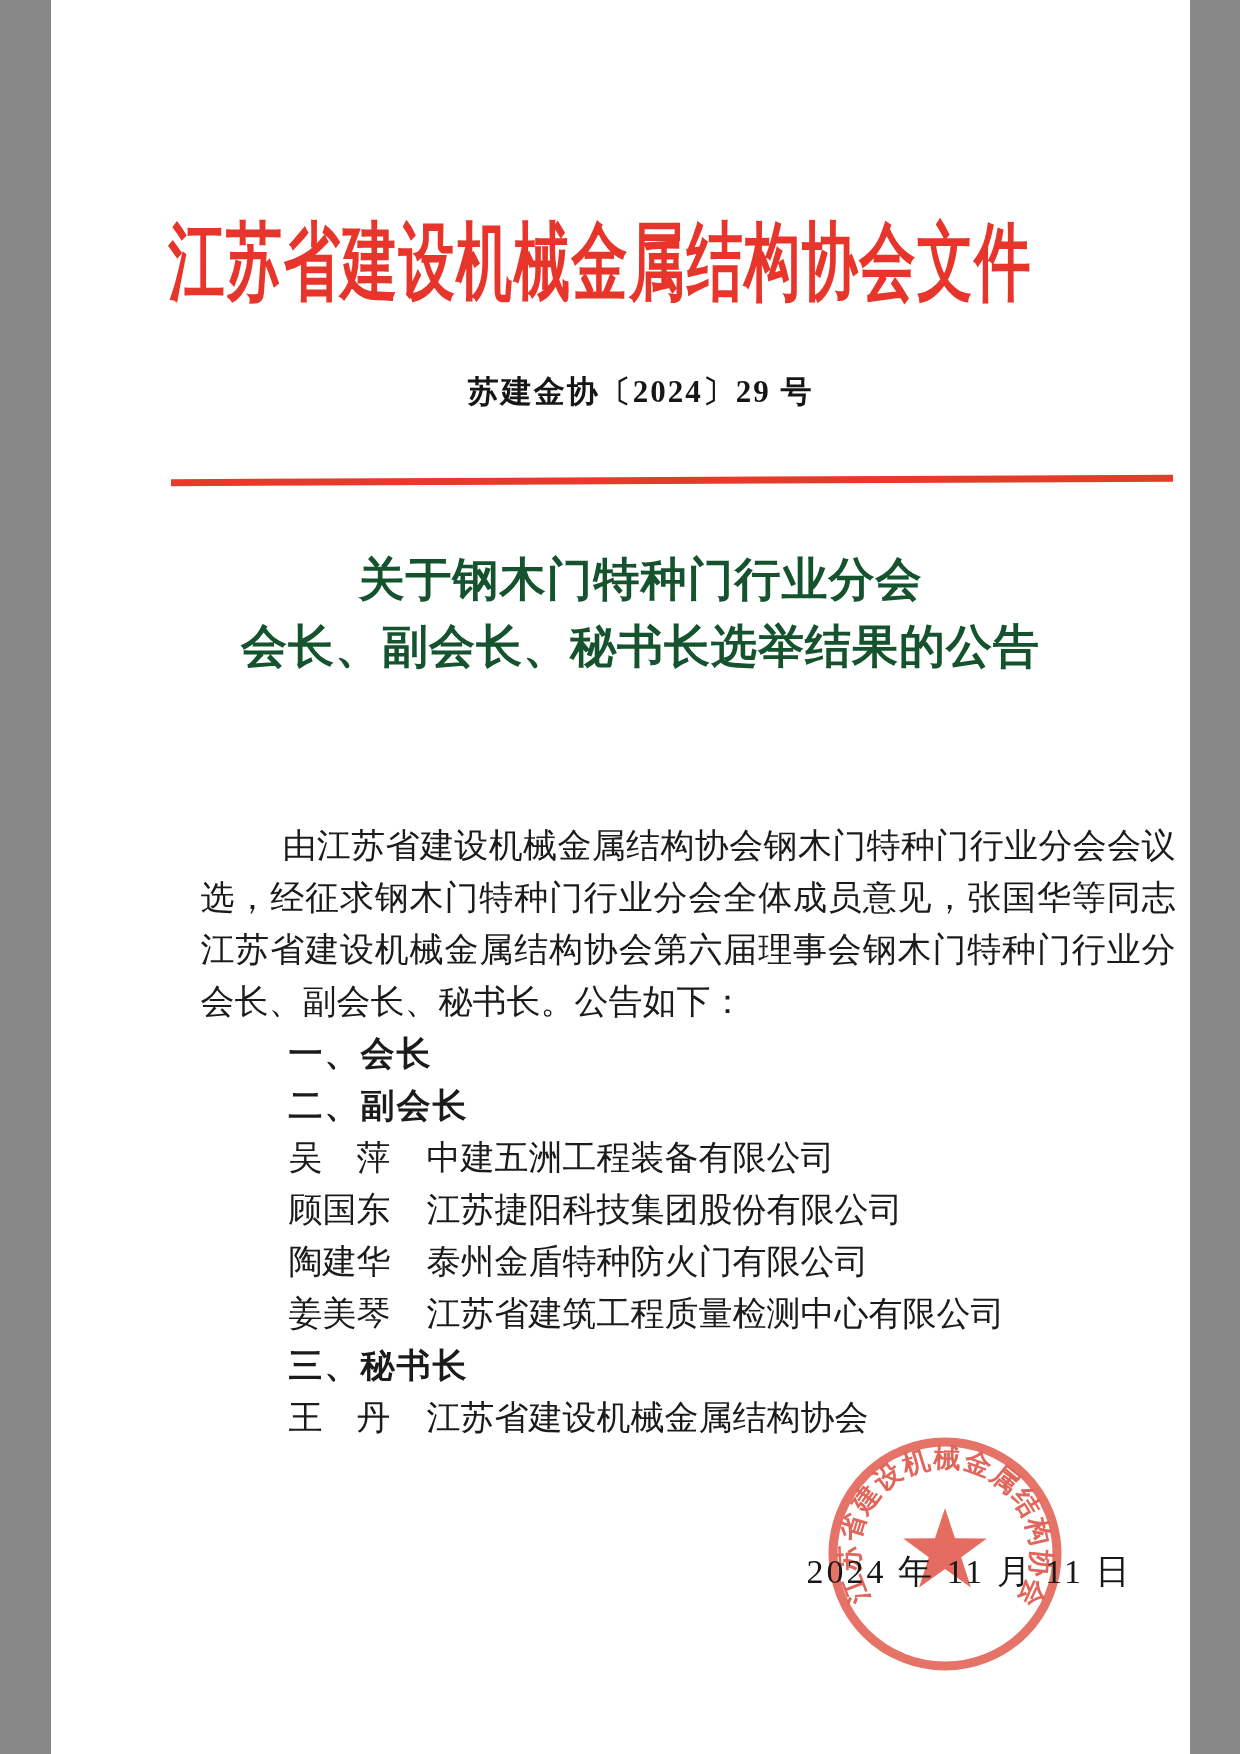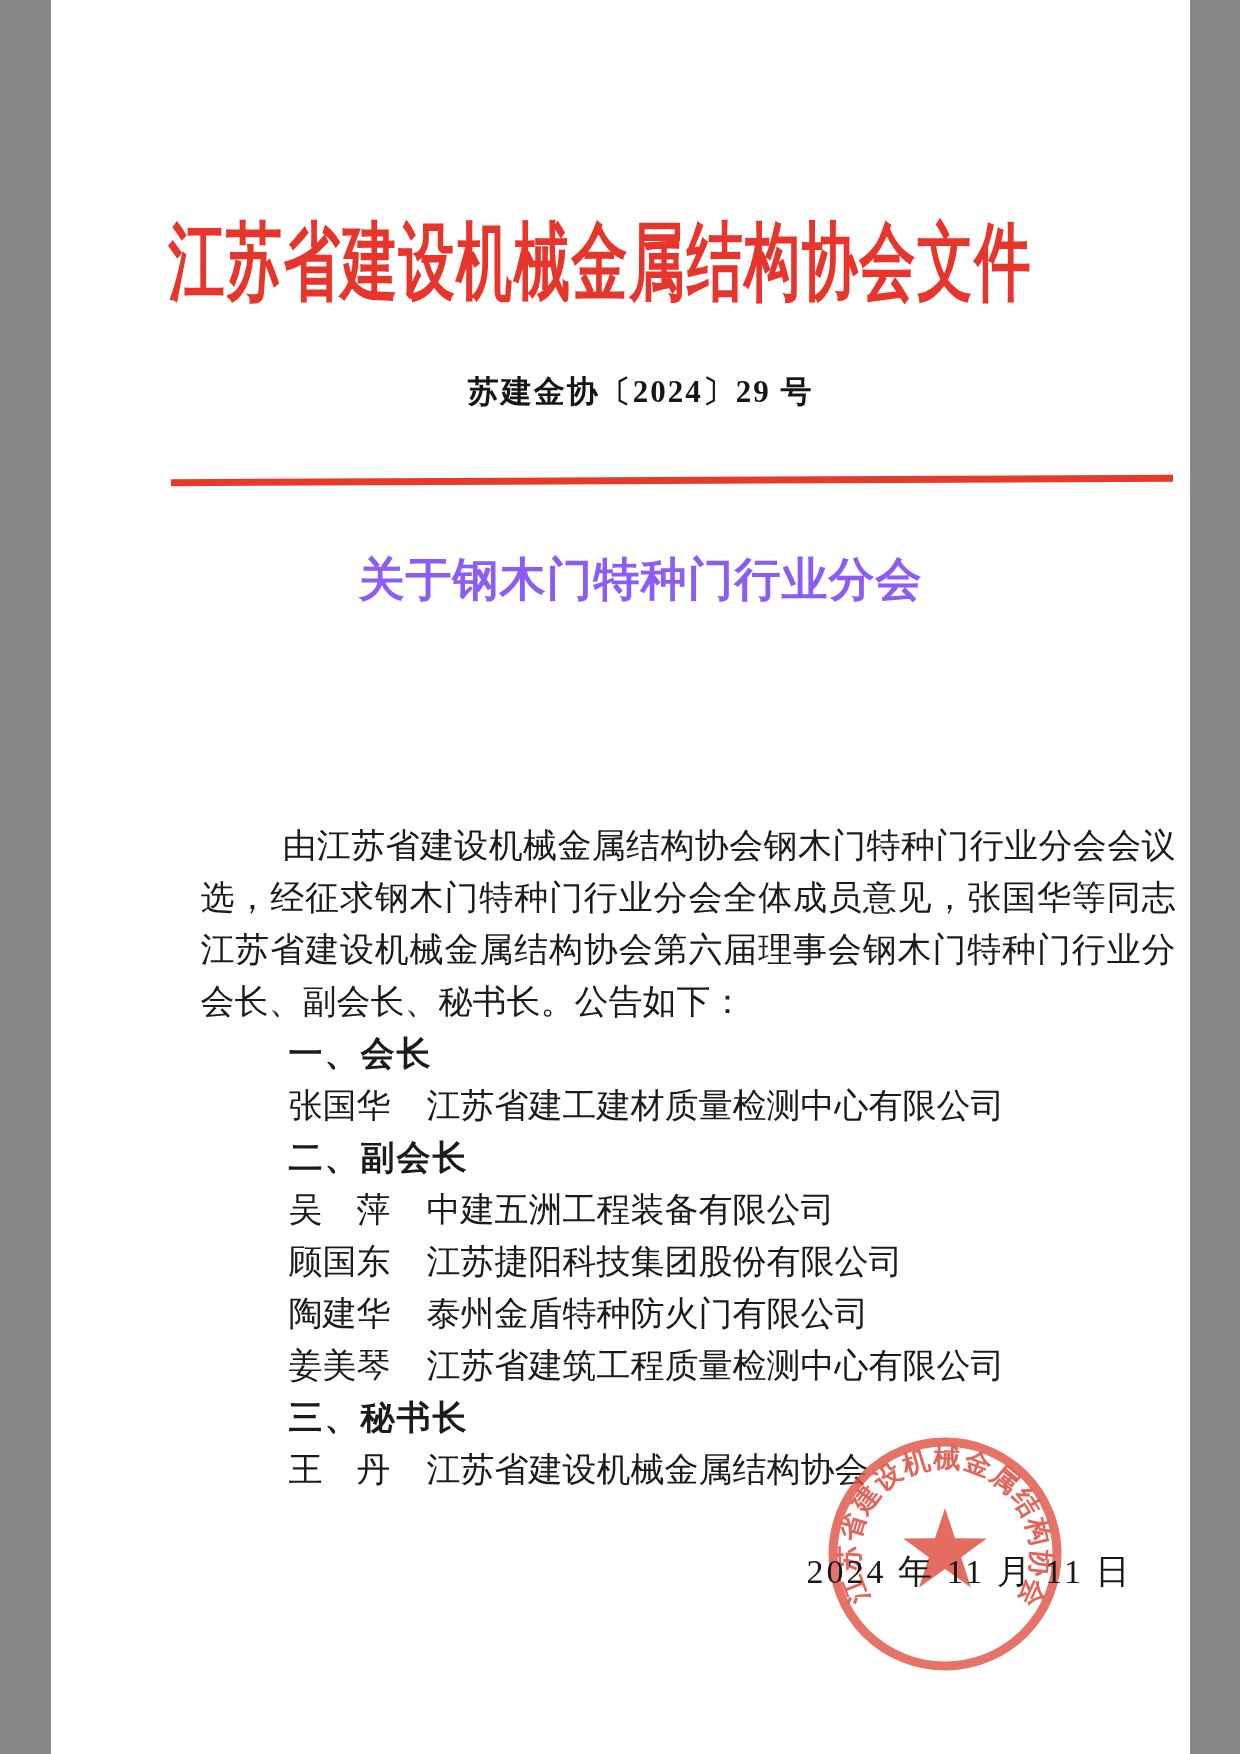--- a/index.html
+++ b/index.html
@@ -54,21 +54,21 @@
   .notice-title {
     position: absolute;
     left: 0;
     top: 546px;
     width: 1180px;
     text-align: center;
     font-size: 46px;
     font-weight: bold;
     line-height: 67px;
     letter-spacing: 1px;
-    color: #8b5cf6;
+    color: #14532d;
   }
   .body-block {
     position: absolute;
     left: 113px;
     top: 820px;
     width: 1012px;
     font-size: 34px;
     color: #1b1b1b;
   }
   .bline {
@@ -121,32 +121,30 @@
 <div class="page">
 
   <div class="org-title">江苏省建设机械金属结构协会文件</div>
 
   <div class="doc-number">苏建金协〔2024〕29 号</div>
 
   <div class="red-line"></div>
 
   <div class="notice-title">
     <div>关于钢木门特种门行业分会</div>
+    <div>会长、副会长、秘书长选举结果的公告</div>
   </div>
 
   <div class="body-block">
     <div class="bline just indent1">由江苏省建设机械金属结构协会钢木门特种门行业分会会议推</div>
     <div class="bline just">选，经征求钢木门特种门行业分会全体成员意见，张国华等同志为</div>
     <div class="bline just">江苏省建设机械金属结构协会第六届理事会钢木门特种门行业分会</div>
     <div class="bline">会长、副会长、秘书长。公告如下：</div>
 
     <div class="bline head">一、会长</div>
-    <div class="bline roster">
-      <span class="nm">张国华</span><span class="org">江苏省建工建材质量检测中心有限公司</span>
-    </div>
 
     <div class="bline head">二、副会长</div>
     <div class="bline roster">
       <span class="nm">吴　萍</span><span class="org">中建五洲工程装备有限公司</span>
     </div>
     <div class="bline roster">
       <span class="nm">顾国东</span><span class="org">江苏捷阳科技集团股份有限公司</span>
     </div>
     <div class="bline roster">
       <span class="nm">陶建华</span><span class="org">泰州金盾特种防火门有限公司</span>

